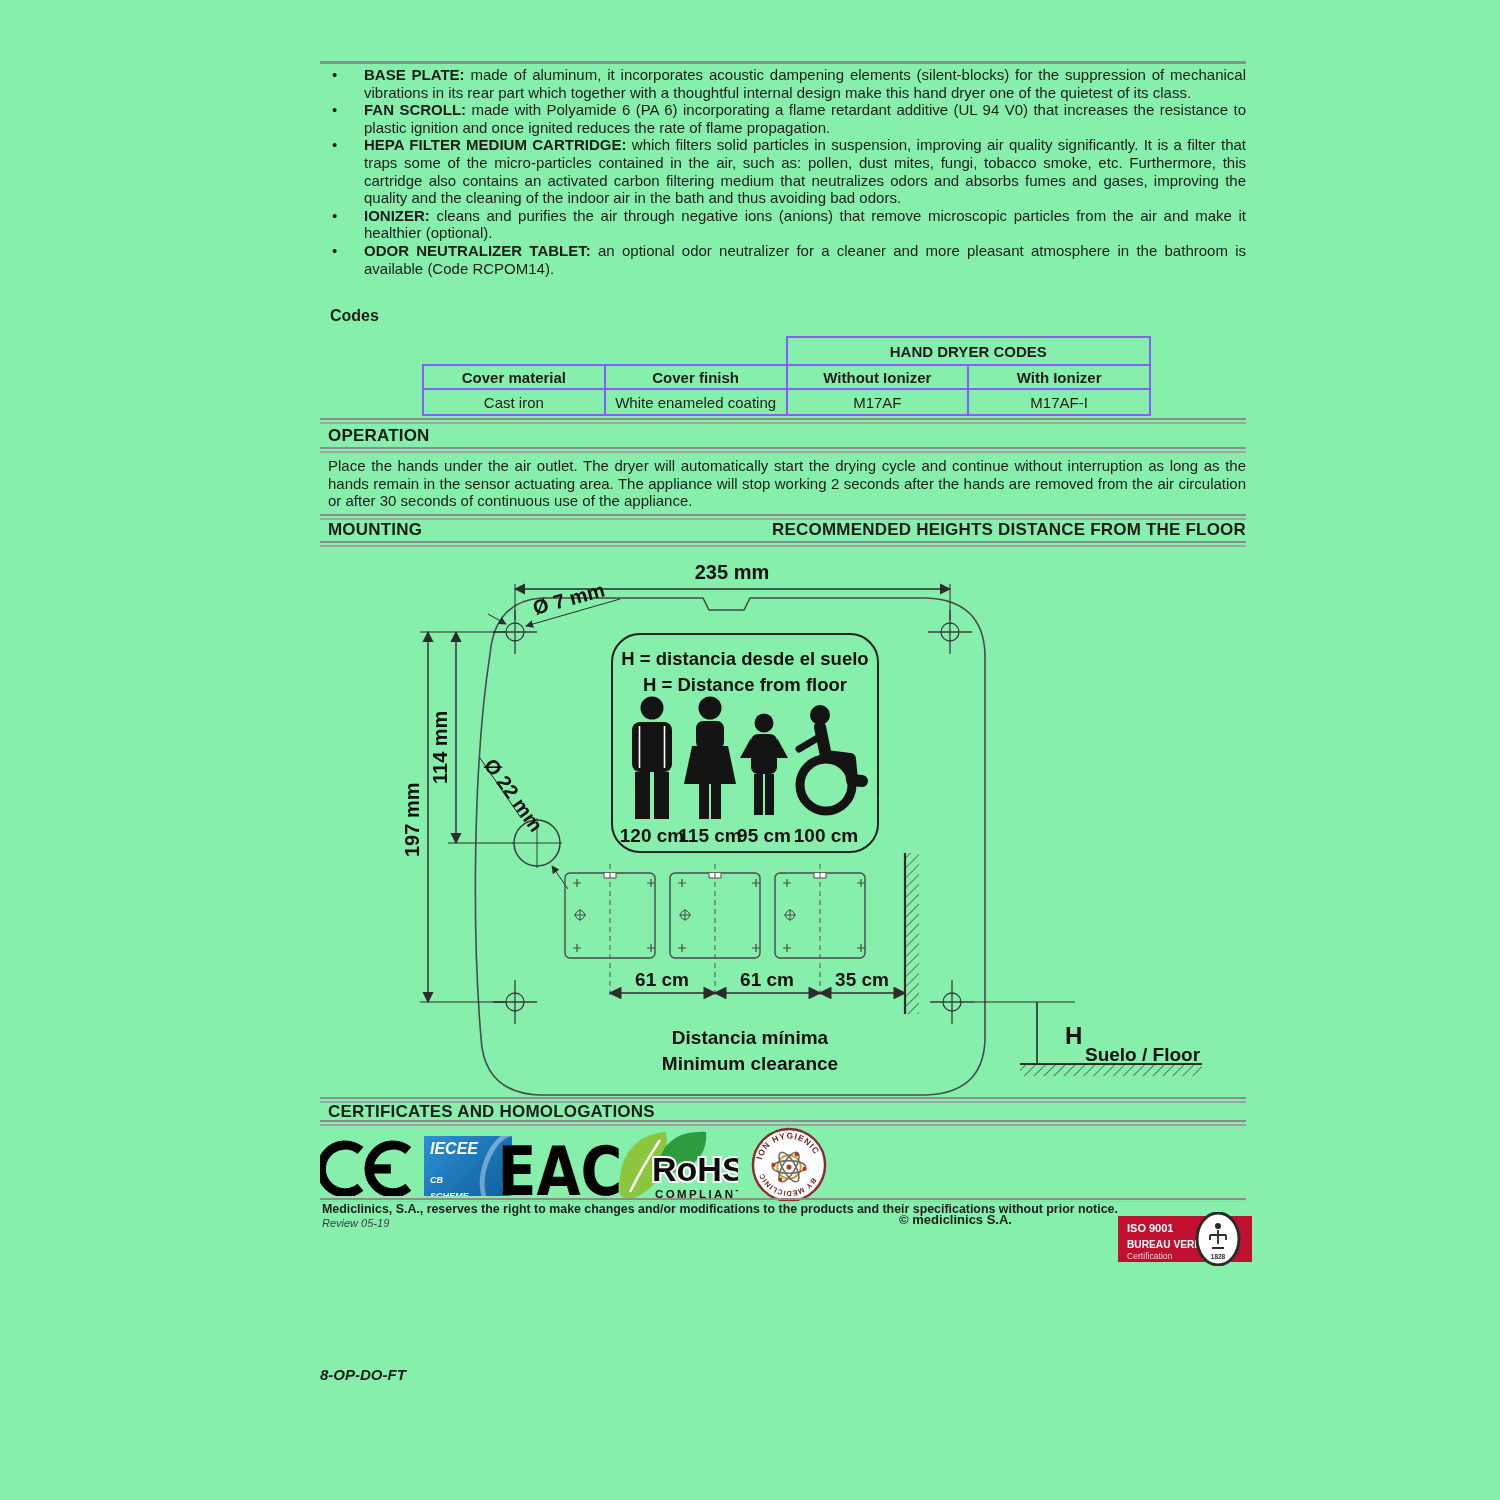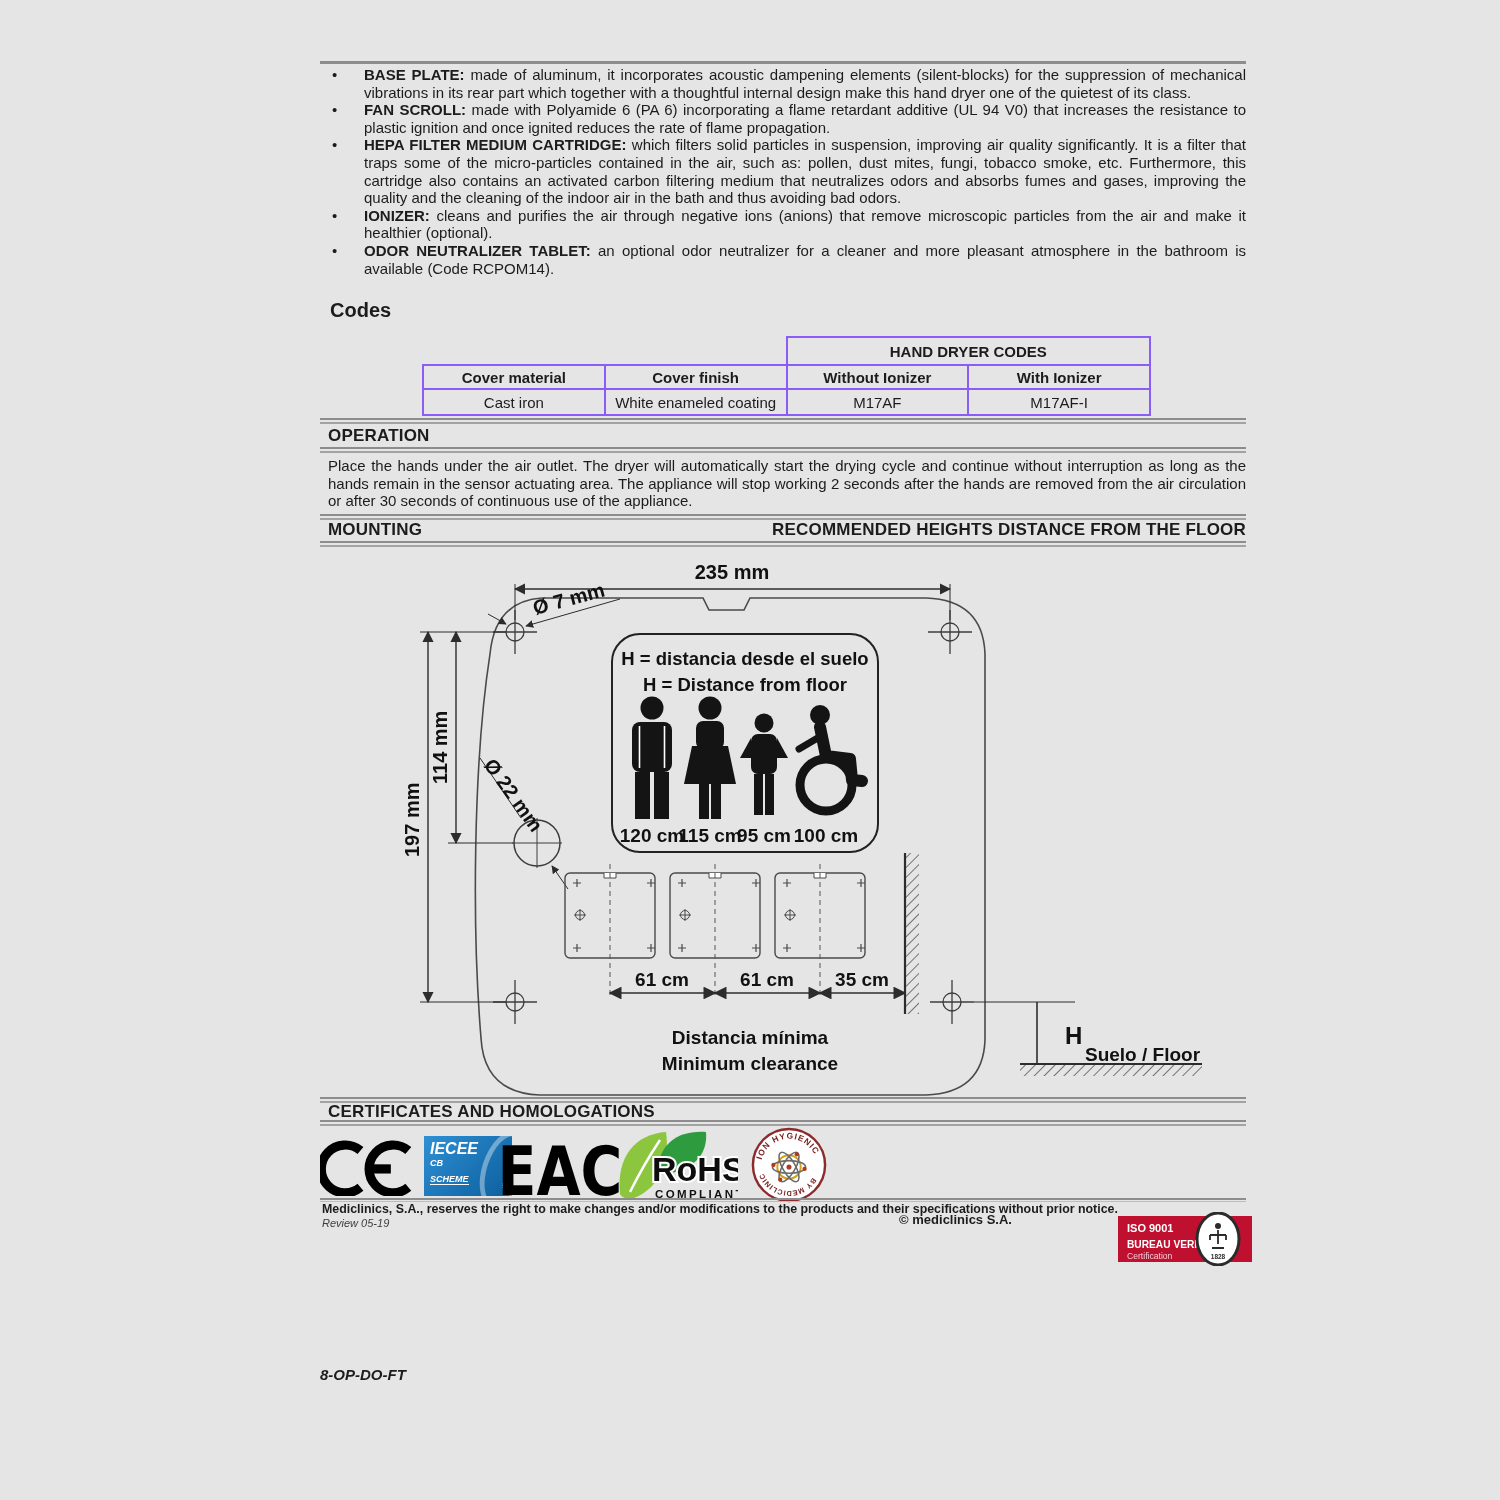--- a/index.html
+++ b/index.html
@@ -1,48 +1,48 @@
 <!DOCTYPE html>
 <html><head>
 <meta charset="utf-8">
 <style>
   html,body{margin:0;padding:0;background:#ffffff;}
-  .page{position:relative;width:1500px;height:1500px;background:#e5e5e5;
+  .page{position:relative;width:1500px;height:1500px;background:#86efac;
         font-family:"Liberation Sans",sans-serif;color:#1c1c1c;overflow:hidden;}
   .abs{position:absolute;}
   
   .rule{height:3px;background:#8d8d8d;}
   .dblrule{height:2px;border-top:2px solid #8d8d8d;border-bottom:2px solid #a3a3a3;}
   .thinrule{height:1px;border-top:2px solid #8d8d8d;border-bottom:1px solid #bdbdbd;}
   
   .features{left:320px;top:66px;width:926px;font-size:15px;line-height:17.6px;}
   .features ul{margin:0;padding:0;list-style:none;}
   .features li{position:relative;padding-left:44px;text-align:justify;}
   .features li::before{content:"\2022";position:absolute;left:12px;top:0;font-size:15px;}
   .features b{font-weight:bold;}
-  .h-codes{left:330px;top:299px;font-size:20px;font-weight:bold;}
+  .h-codes{left:330px;top:307px;font-size:16px;font-weight:bold;}
   
   table.codes{position:absolute;left:422px;top:336px;border-collapse:collapse;table-layout:fixed;width:729px;font-size:15px;}
   table.codes td,table.codes th{border:2px solid #8b5cf6;text-align:center;padding:0;}
   table.codes .nb{border:none;}
   table.codes .span-head{height:26px;font-weight:bold;}
   table.codes th{height:22px;font-weight:bold;}
   table.codes td{height:24px;font-weight:normal;}
   .sec-title{font-size:17px;font-weight:bold;letter-spacing:.2px;}
   .para{left:328px;top:457px;width:918px;font-size:15px;line-height:17.6px;text-align:justify;}
   .mount-band{left:320px;top:520px;width:926px;display:flex;justify-content:space-between;}
   .mount-band .left{padding-left:8px;}
   .cert-title{left:328px;top:1102px;}
   
   .iecee{left:424px;top:1136px;width:88px;height:60px;background:linear-gradient(135deg,#2f90d4 0%,#1b74b5 55%,#0e5f9e 100%);
          color:#fff;padding:4px 0 0 6px;box-sizing:border-box;position:absolute;overflow:hidden;}
   .iecee .swoosh{position:absolute;right:-14px;top:-6px;width:34px;height:70px;border:5px solid rgba(255,255,255,.38);
          border-radius:50%;transform:rotate(18deg);}
   .iecee .l1{font-style:italic;font-weight:bold;font-size:16px;line-height:18px;}
-  .iecee .l2{font-style:italic;font-weight:bold;font-size:9px;line-height:10px;margin-top:0;}
+  .iecee .l2{font-style:italic;font-weight:bold;font-size:9px;line-height:10px;margin-top:17px;}
   .iecee .l3{font-style:italic;font-weight:bold;font-size:9px;line-height:10px;border-bottom:1px solid #fff;display:inline-block;}
   .iecee .bars{position:absolute;right:4px;bottom:8px;font-size:10px;letter-spacing:0;line-height:4px;color:#eaf4fb;}
   .eac{left:514px;top:1128px;width:92px;height:74px;display:flex;align-items:center;justify-content:center;
        font-family:"DejaVu Sans",sans-serif;font-weight:bold;font-size:57px;transform:scaleY(1.18);transform-origin:top;color:#000;}
   .doccode{left:320px;top:1366px;font-size:15px;font-weight:bold;font-style:italic;}
   .disclaimer{left:322px;top:1202px;font-size:12.4px;font-weight:bold;white-space:nowrap;}
   .review{left:322px;top:1217px;font-size:11px;font-style:italic;color:#3d3d3d;}
   .copyright{left:320px;top:1212px;width:692px;text-align:right;font-size:13px;font-weight:bold;}
   svg text{font-family:"Liberation Sans",sans-serif;}
 </style>

